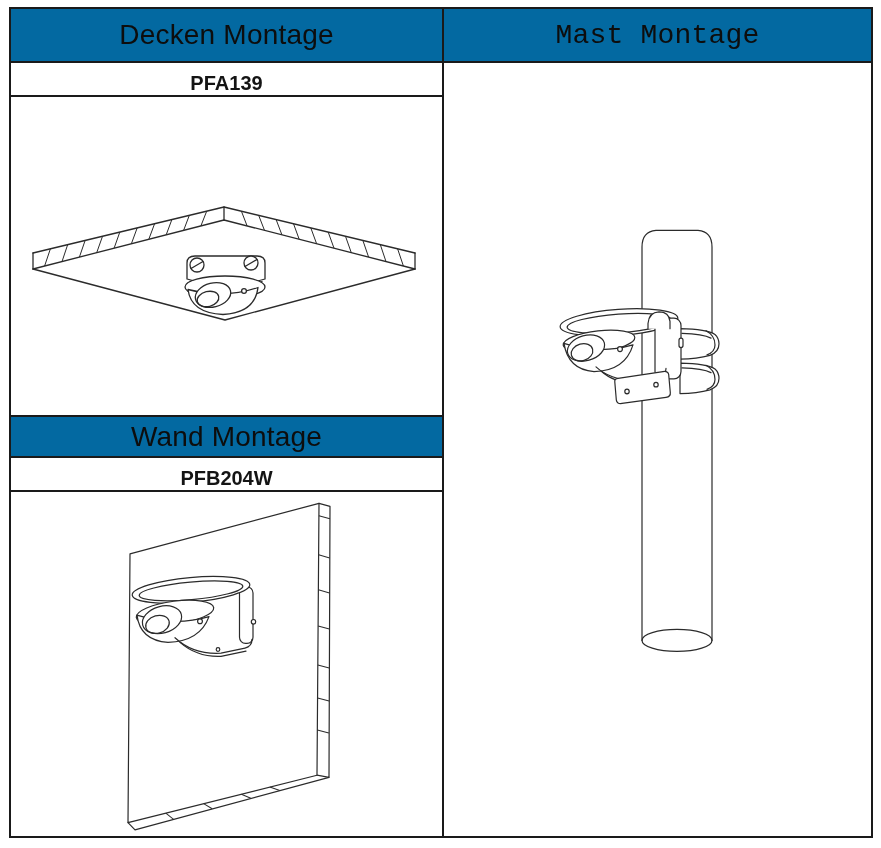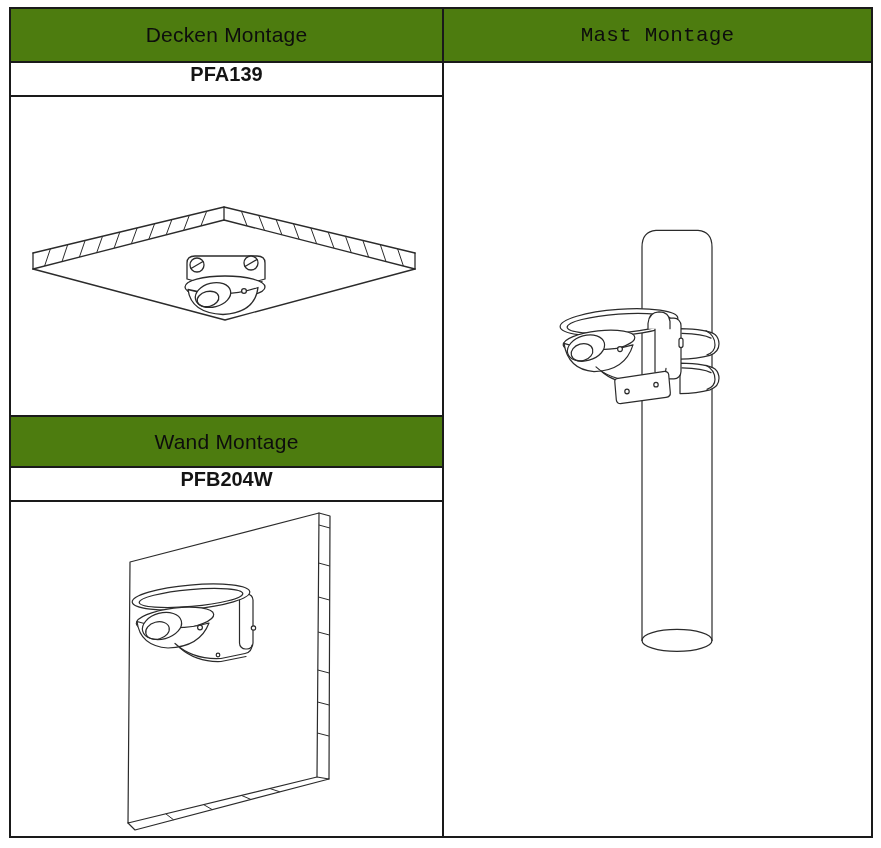--- a/index.html
+++ b/index.html
@@ -9,28 +9,28 @@
   .mount-table{
     position:absolute; left:9px; top:7px; width:864px; height:831px;
     border:2px solid #1a1a1a; display:flex; background:#fff;
   }
   .col{ display:flex; flex-direction:column; }
   .col-left{ width:433px; border-right:2px solid #1a1a1a; }
   .col-right{ flex:1;font-family:Liberation Mono, monospace; }
 
   .cell{ width:100%; position:relative; }
   .cell-header{
-    height:54px; background:#4d7c0f; border-bottom:2px solid #1a1a1a;
+    height:54px; background:#0369a1; border-bottom:2px solid #1a1a1a;
     display:flex; align-items:center; justify-content:center;
-    font-size:21px; letter-spacing:.2px; color:#0d0d0d;
+    font-size:28px; letter-spacing:.2px; color:#0d0d0d;
   }
-  .cell-header.short{ height:51px; }
+  .cell-header.short{ height:41px; }
   .cell-model{
     height:34px; border-bottom:2px solid #1a1a1a;
-    display:flex; align-items:flex-start; justify-content:center;
+    display:flex; align-items:flex-end; justify-content:center;
     font-size:20px; font-weight:600; color:#141414;
   }
   .cell-figure{ flex:0 0 auto; }
   .cell-figure.grow{ flex:1 1 auto; }
   .cell-figure.bordered{ border-bottom:2px solid #1a1a1a; }
   .cell-figure svg{ display:block; width:100%; height:100%; }
   .fig-ceiling{ height:320px; }
 </style>
 </head>
 <body>

